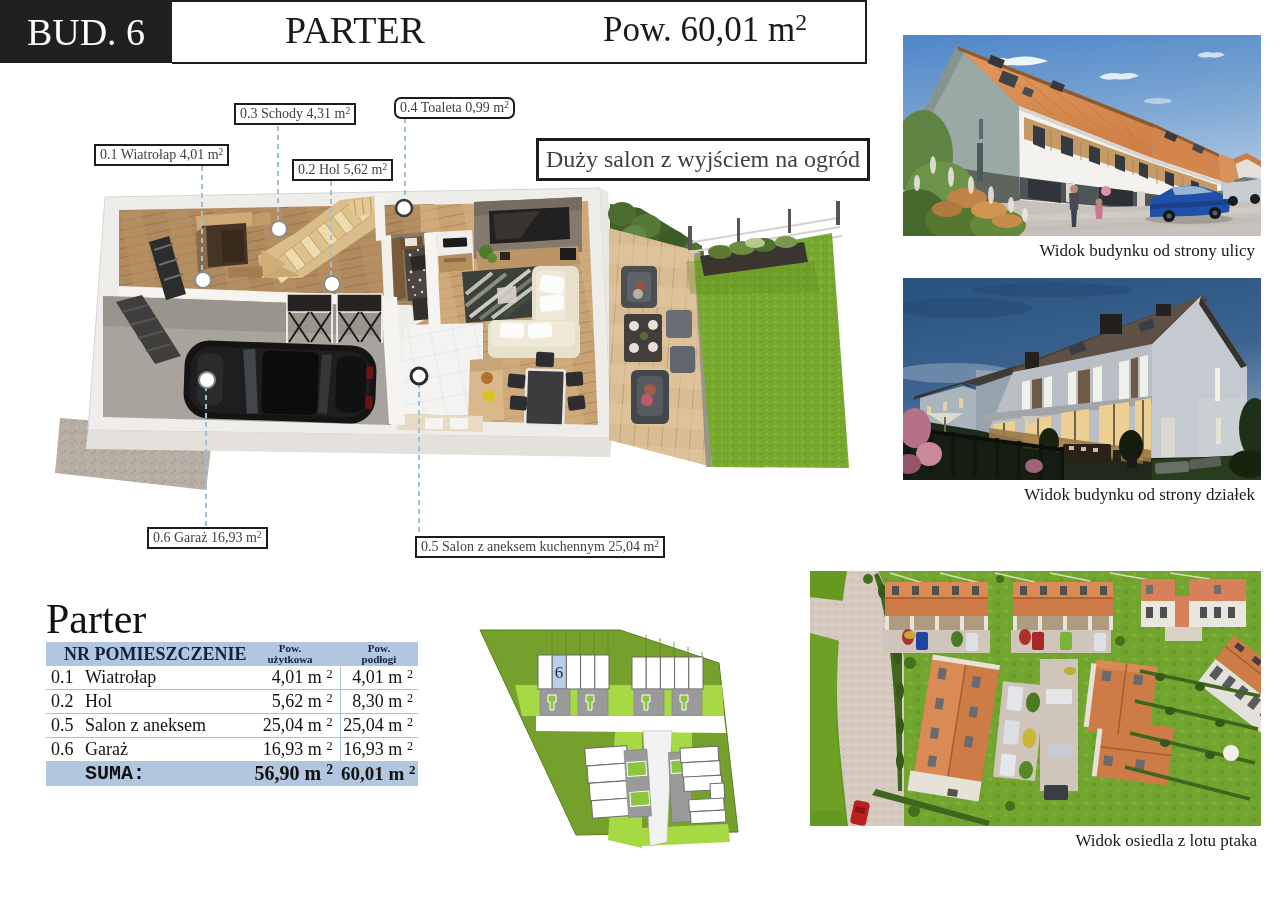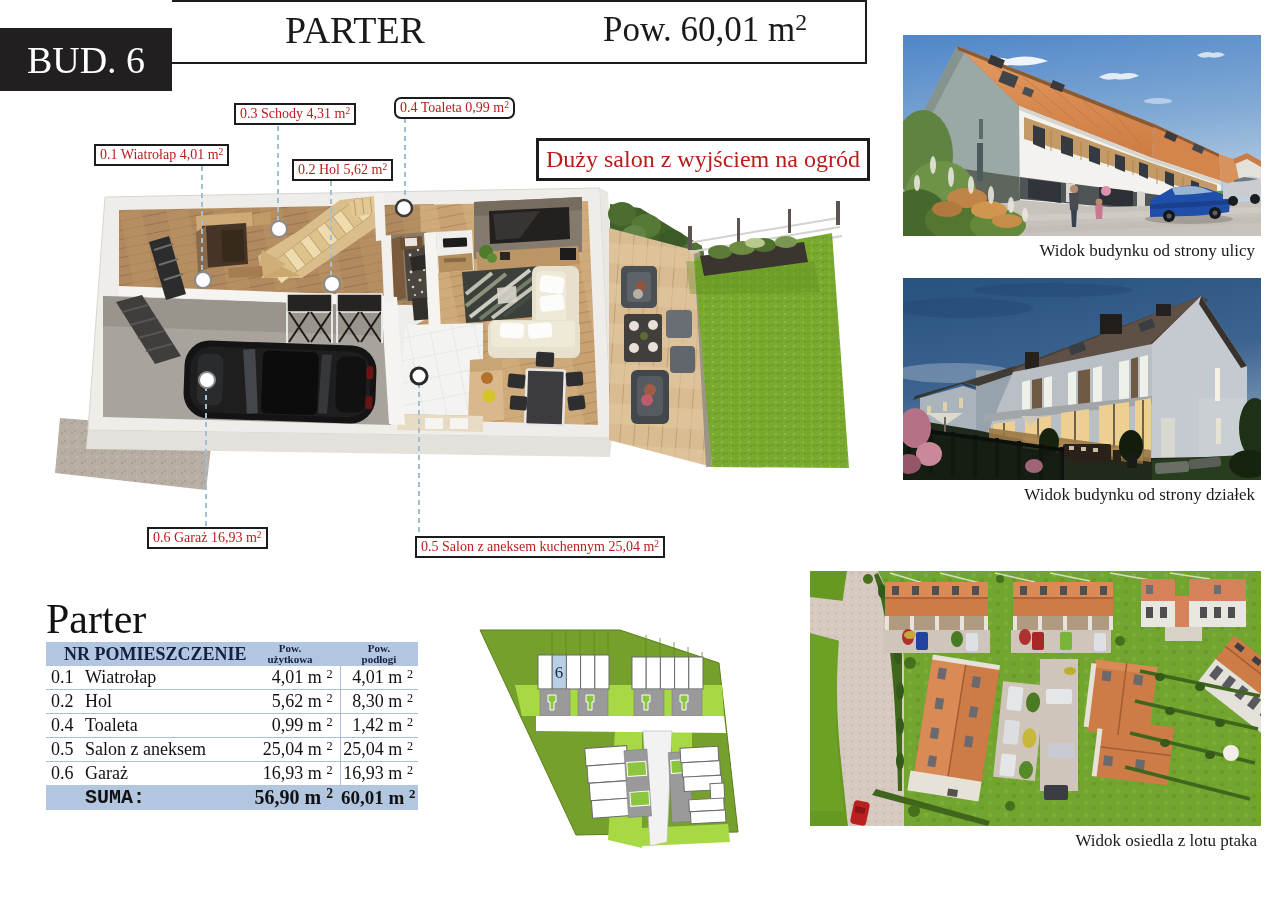--- a/index.html
+++ b/index.html
@@ -1,28 +1,28 @@
 <!DOCTYPE html>
 <html><head>
 <meta charset="utf-8">
 <style>
   html,body{margin:0;padding:0;background:#fff;}
   body{width:1280px;height:905px;position:relative;overflow:hidden;
        font-family:"Liberation Serif",serif;}
   .abs{position:absolute;}
   .lbl{position:absolute;background:#fff;border:2px solid #1c1c1c;
-       font-size:14px;line-height:16px;padding:1px 4px;color:#b91c1c;white-space:nowrap;}
+       font-size:14px;line-height:16px;padding:1px 4px;color:#404040;white-space:nowrap;}
   sup{font-size:68%;vertical-align:baseline;position:relative;top:-0.45em;line-height:0;}
   .cap{position:absolute;font-size:17px;color:#1a1a1a;text-align:right;}
 </style>
 </head>
 <body>
 
 <div class="abs" style="left:0;top:0;width:172px;height:63px;background:#221f20;color:#fff;
-  font-size:38px;display:flex;align-items:center;justify-content:center;margin-top:28px;">BUD.&nbsp;6</div>
+  font-size:38px;display:flex;align-items:center;justify-content:center;">BUD.&nbsp;6</div>
 
 <div class="abs" style="left:172px;top:0;width:693px;height:60px;border:2px solid #1c1c1c;border-left:none;"></div>
 
 <div class="abs" style="left:240px;top:8px;width:230px;font-size:38px;color:#1a1a1a;text-align:center;">PARTER</div>
 
 <div class="abs" style="left:560px;top:10px;width:290px;font-size:35px;color:#1a1a1a;text-align:center;">Pow. 60,01 m<sup>2</sup></div>
 
 <svg class="abs" style="left:0;top:80px;" width="880" height="510" viewBox="0 0 880 510">
 <defs>
 <pattern id="wood1" width="46" height="9" patternUnits="userSpaceOnUse" patternTransform="rotate(-11)">
@@ -649,26 +649,20 @@
   <td style="text-align:right;padding-right:7px;border-bottom:1px solid #a8c0dc;border-right:1px solid #a8c0dc;">4,01 m <sup>2</sup></td>
   <td style="text-align:right;padding-right:5px;border-bottom:1px solid #a8c0dc;">4,01 m <sup>2</sup></td>
 </tr>
 <tr style="height:23px;">
   <td style="padding-left:5px;border-bottom:1px solid #a8c0dc;">0.2</td>
   <td style="border-bottom:1px solid #a8c0dc;">Hol</td>
   <td style="text-align:right;padding-right:7px;border-bottom:1px solid #a8c0dc;border-right:1px solid #a8c0dc;">5,62 m <sup>2</sup></td>
   <td style="text-align:right;padding-right:5px;border-bottom:1px solid #a8c0dc;">8,30 m <sup>2</sup></td>
 </tr>
 <tr style="height:23px;">
-  <td style="padding-left:5px;border-bottom:1px solid #a8c0dc;">0.4</td>
-  <td style="border-bottom:1px solid #a8c0dc;">Toaleta</td>
-  <td style="text-align:right;padding-right:7px;border-bottom:1px solid #a8c0dc;border-right:1px solid #a8c0dc;">0,99 m <sup>2</sup></td>
-  <td style="text-align:right;padding-right:5px;border-bottom:1px solid #a8c0dc;">1,42 m <sup>2</sup></td>
-</tr>
-<tr style="height:23px;">
   <td style="padding-left:5px;border-bottom:1px solid #a8c0dc;">0.5</td>
   <td style="border-bottom:1px solid #a8c0dc;">Salon z aneksem</td>
   <td style="text-align:right;padding-right:7px;border-bottom:1px solid #a8c0dc;border-right:1px solid #a8c0dc;">25,04 m <sup>2</sup></td>
   <td style="text-align:right;padding-right:5px;border-bottom:1px solid #a8c0dc;">25,04 m <sup>2</sup></td>
 </tr>
 <tr style="height:23px;">
   <td style="padding-left:5px;">0.6</td>
   <td>Garaż</td>
   <td style="text-align:right;padding-right:7px;border-right:1px solid #a8c0dc;">16,93 m <sup>2</sup></td>
   <td style="text-align:right;padding-right:5px;">16,93 m <sup>2</sup></td>

